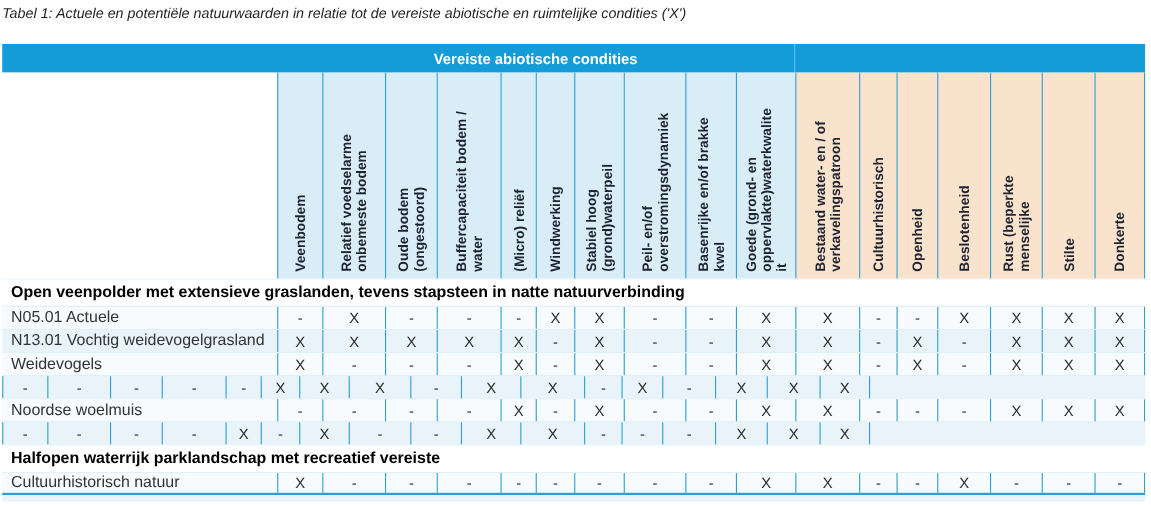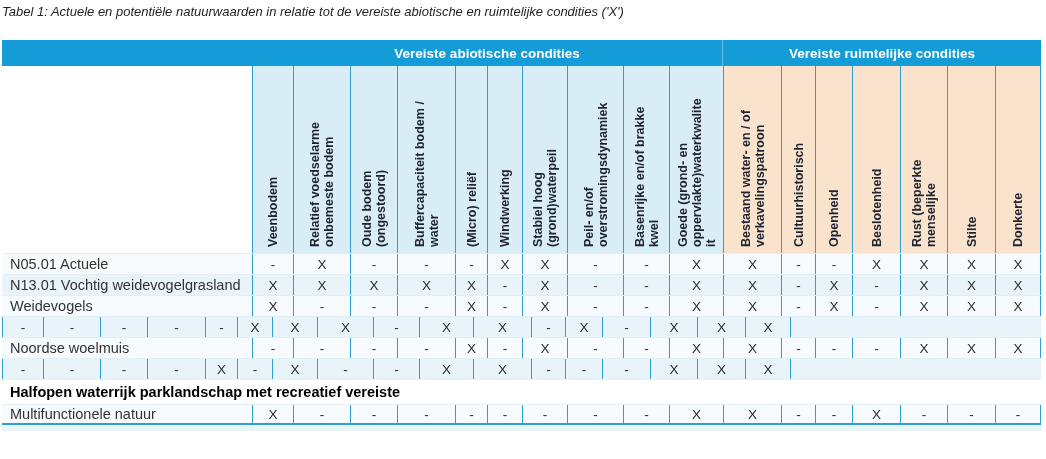--- a/index.html
+++ b/index.html
@@ -68,21 +68,20 @@
 </head>
 <body>
 
 <div class="page">
   <div class="caption">Tabel 1: Actuele en potentiële natuurwaarden in relatie tot de vereiste abiotische en ruimtelijke condities ('X')</div>
 
   <div class="tbl">
     <div class="bar">
       <div class="bar-spacer"></div>
       <div class="bar-group first" id="bar-abiotic" style="width: 471px;">Vereiste abiotische condities</div>
-      <div class="bar-group" id="bar-ruimtelijk" style="width: 318px;">Vereiste ruimtelijke condities</div>
     </div>
 
     <div class="cols" id="col-headers">
         <div class="col-spacer"></div>
         <div class="colcell abiotic" style="width: 41px;">
           <div class="vlabel">Veenbodem</div>
         </div>
         <div class="colcell abiotic" style="width: 57px;">
           <div class="vlabel">Relatief voedselarme
 onbemeste bodem</div>
@@ -137,20 +136,21 @@
         </div>
         <div class="colcell ruimtelijk" style="width: 48px;">
           <div class="vlabel">Stilte</div>
         </div>
         <div class="colcell ruimtelijk last" style="width: 46px;">
           <div class="vlabel">Donkerte</div>
         </div>
       </div>
 
     <div id="table-body">
+        <div class="section-row">Open veenpolder met extensieve graslanden, tevens stapsteen in natte natuurverbinding</div>
         <div class="data-row stripe-light">
           <div class="rowlabel">N05.01 Actuele</div>
           <div class="cell" style="width: 41px;">-</div>
           <div class="cell" style="width: 57px;">X</div>
           <div class="cell" style="width: 47px;">-</div>
           <div class="cell" style="width: 58px;">-</div>
           <div class="cell" style="width: 32px;">-</div>
           <div class="cell" style="width: 35px;">X</div>
           <div class="cell" style="width: 45px;">X</div>
           <div class="cell" style="width: 56px;">-</div>
@@ -257,21 +257,21 @@
           <div class="cell" style="width: 58px;">X</div>
           <div class="cell" style="width: 34px;">-</div>
           <div class="cell" style="width: 37px;">-</div>
           <div class="cell" style="width: 48px;">-</div>
           <div class="cell" style="width: 47px;">X</div>
           <div class="cell" style="width: 48px;">X</div>
           <div class="cell last" style="width: 46px;">X</div>
         </div>
         <div class="section-row">Halfopen waterrijk parklandschap met recreatief vereiste</div>
         <div class="data-row stripe-light last-row">
-          <div class="rowlabel">Multifunctionele natuur</div>
+          <div class="rowlabel">Cultuurhistorisch natuur</div>
           <div class="cell" style="width: 41px;">X</div>
           <div class="cell" style="width: 57px;">-</div>
           <div class="cell" style="width: 47px;">-</div>
           <div class="cell" style="width: 58px;">-</div>
           <div class="cell" style="width: 32px;">-</div>
           <div class="cell" style="width: 35px;">-</div>
           <div class="cell" style="width: 45px;">-</div>
           <div class="cell" style="width: 56px;">-</div>
           <div class="cell" style="width: 46px;">-</div>
           <div class="cell" style="width: 54px;">X</div>

